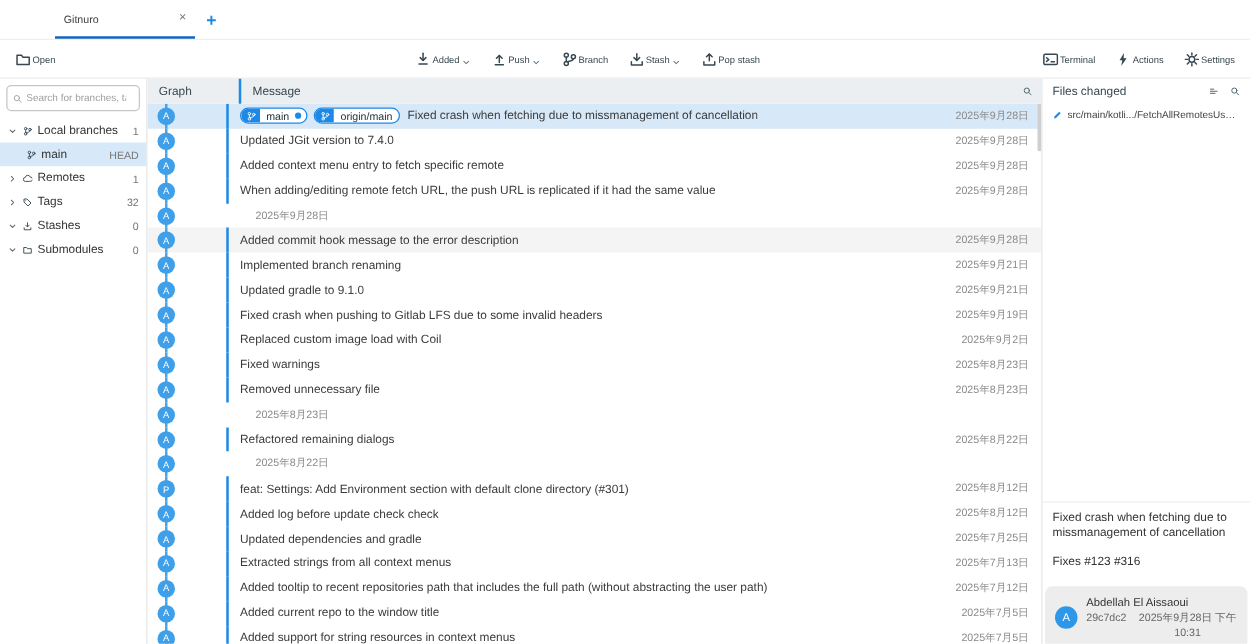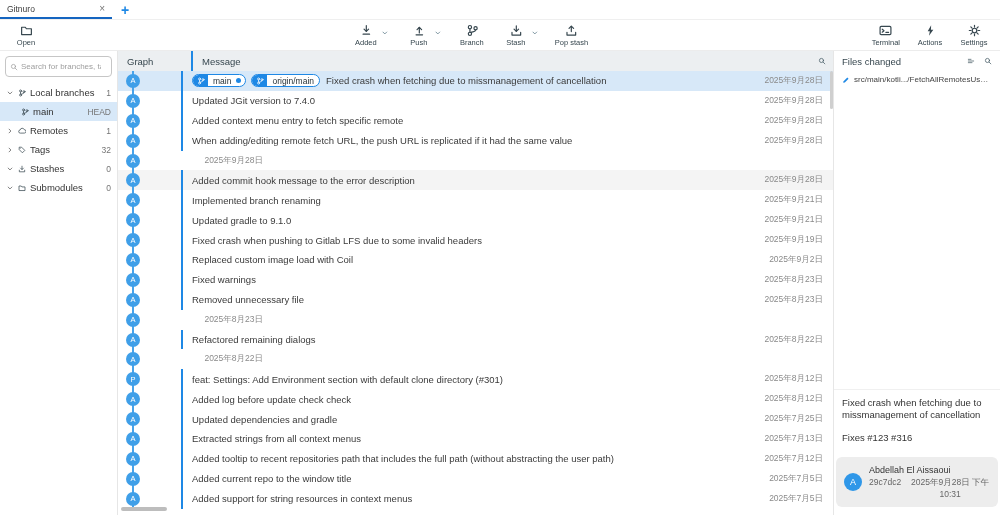--- a/index.html
+++ b/index.html
@@ -4,31 +4,31 @@
 <title>Gitnuro</title>
 <style>
   * { box-sizing: border-box; margin: 0; padding: 0; }
   html,body { width:1000px; height:515px; overflow:hidden; background:#fff;
     font-family:"Liberation Sans", sans-serif; color:#333; }
   .ic { width:12px; height:12px; display:block; }
   .ic-s { width:8px; height:8px; }
   .ic-t { width:13px; height:13px; }
 
   
-  .tabbar { height:20px; display:flex; align-items:stretch; border-bottom:1px solid #EFEFEF; }
+  .tabbar { height:32px; display:flex; align-items:stretch; border-bottom:1px solid #EFEFEF;padding-left:44px; }
   .tab { width:112px; display:flex; align-items:center; gap:4px; padding:0 7px;
          font-size:8.5px; color:#3c3c3c; border-bottom:2.5px solid #1565C0; }
   .tab-close { margin-left:auto; color:#777; font-size:10px; line-height:1; cursor:default; }
   .newtab { width:26px; display:flex; align-items:center; justify-content:center;
             color:#1E88E5; font-size:14px; font-weight:bold; }
 
   
   .toolbar { height:31px; display:flex; align-items:center; padding:0 12px;
              border-bottom:1px solid #ECECEC; position:relative; }
-  .tbtn { display:flex; flex-direction:column; align-items:center; justify-content:center;
+  .tbtn { display:flex; flex-direction:row; align-items:center; justify-content:center;
           gap:1px; font-size:7.5px; color:#37474F; min-width:28px; }
   .tgroup { display:flex; align-items:flex-start; }
   .tgroup .drop { margin-top:5px; margin-left:1px; color:#607D8B; }
   .toolbar-center { position:absolute; left:47%; transform:translateX(-50%); top:0; height:100%;
                     display:flex; align-items:center; gap:16px; }
   .toolbar-right { margin-left:auto; display:flex; align-items:center; gap:16px; }
 
   
   .content { display:flex; height:465px; }
 

